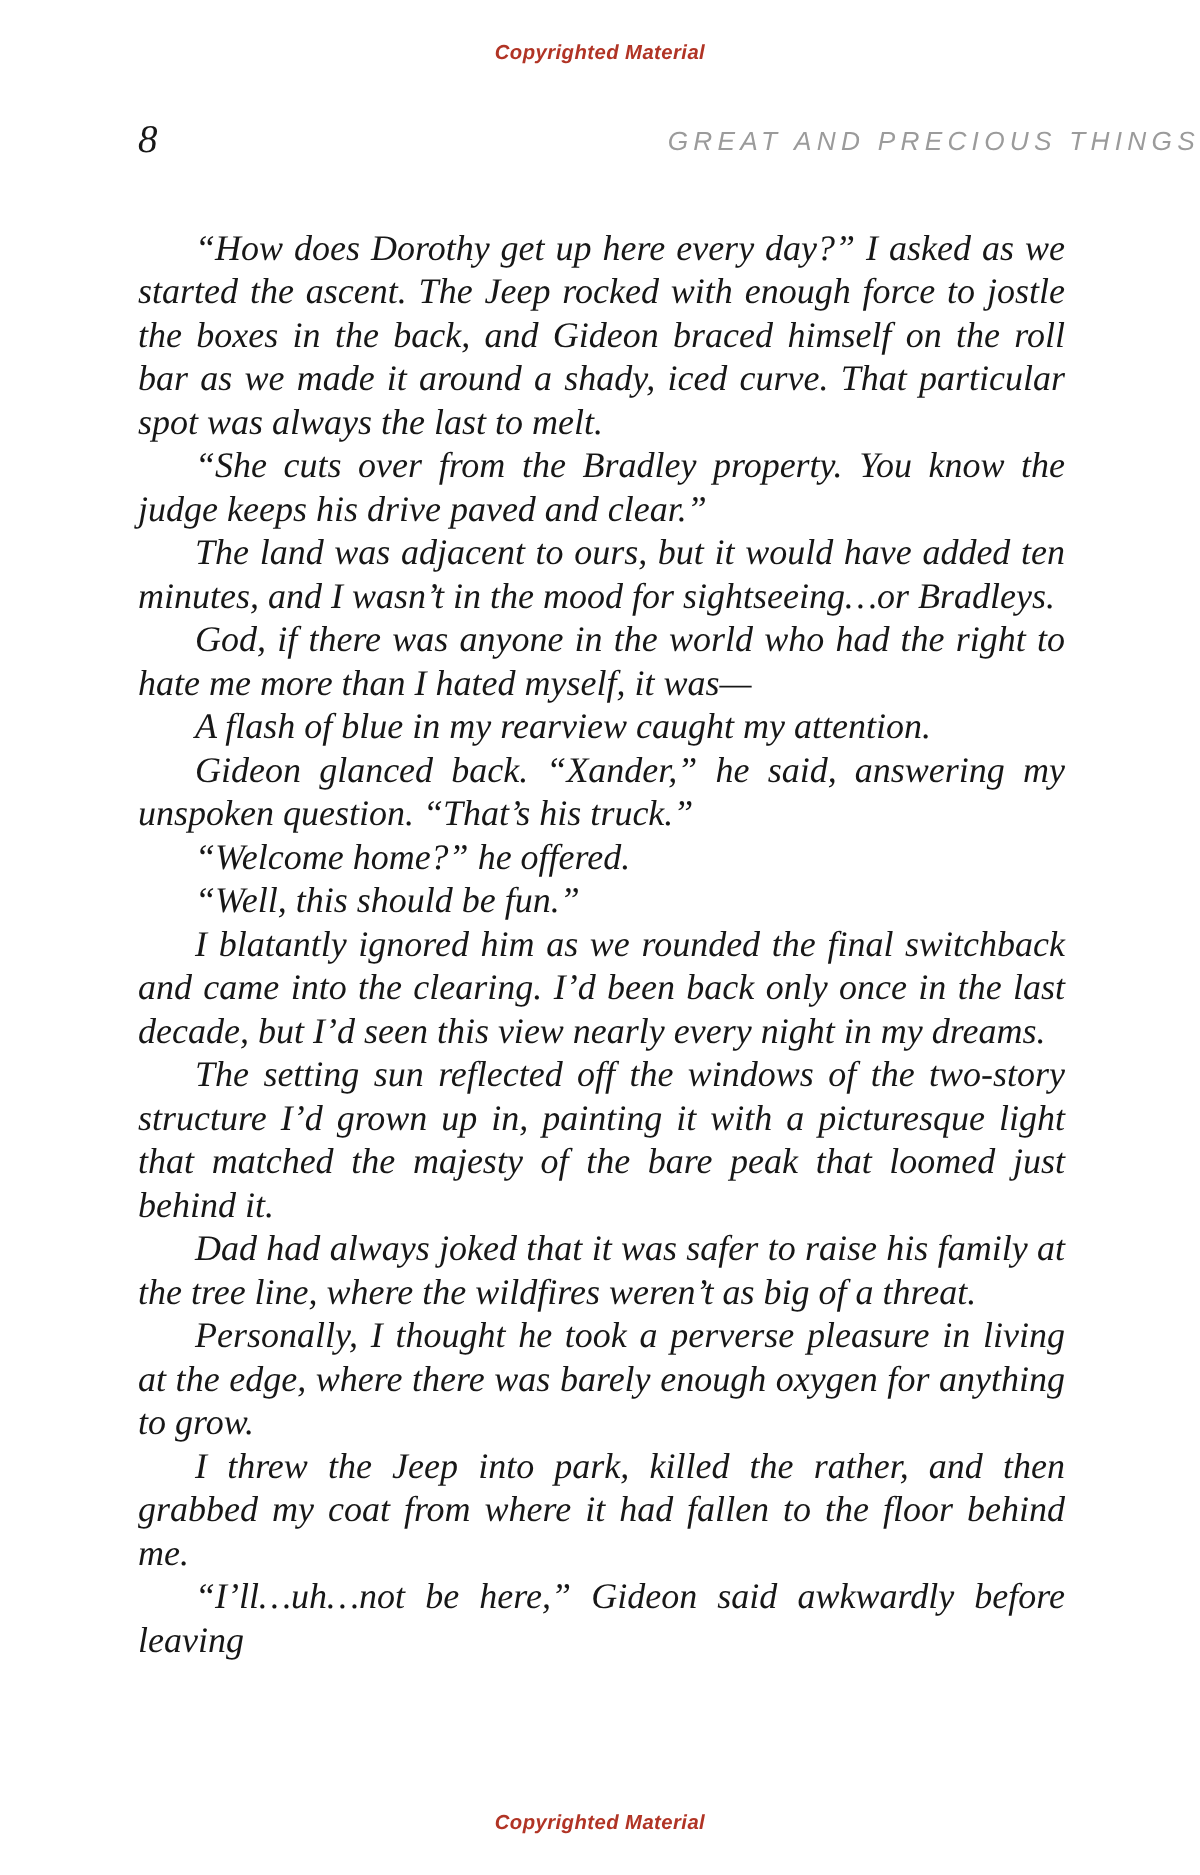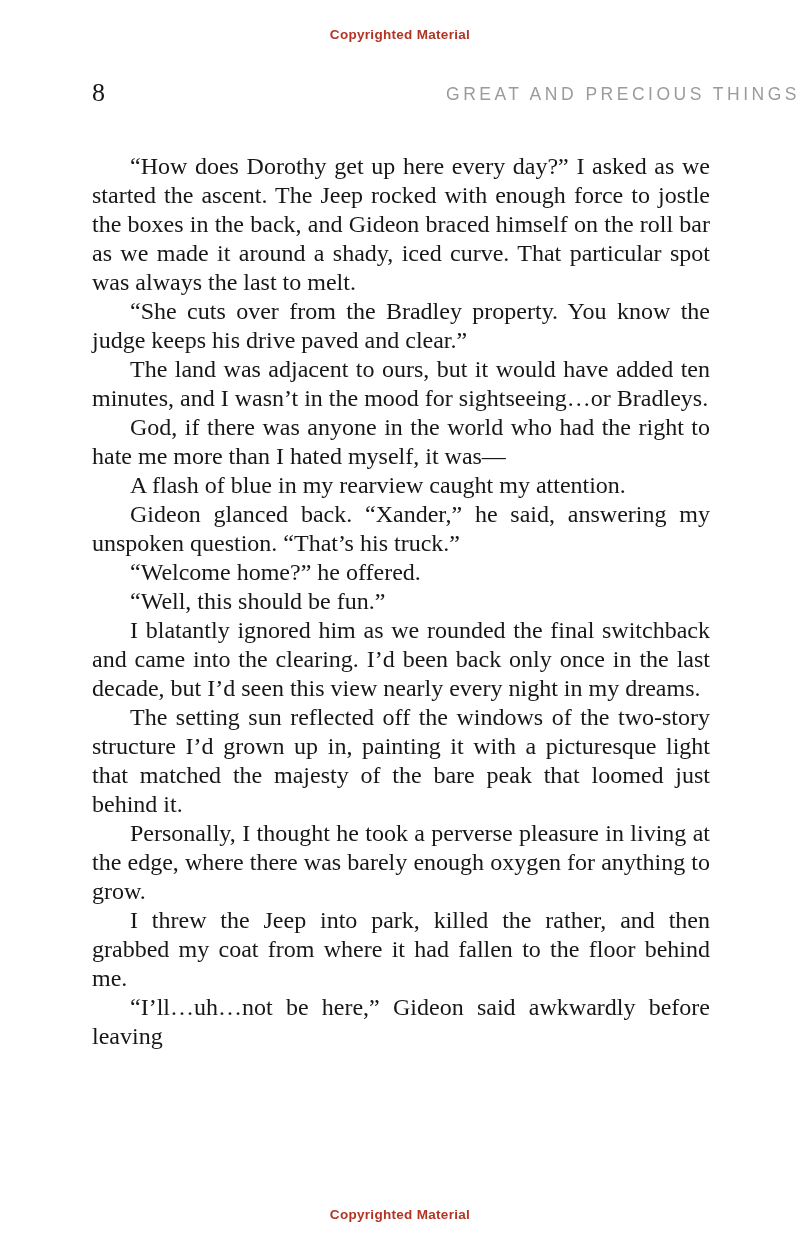--- a/index.html
+++ b/index.html
@@ -7,20 +7,21 @@
     padding: 0;
     background: #ffffff;
   }
   .page {
     position: relative;
     width: 800px;
     height: 1250px;
     background: #ffffff;
     overflow: hidden;
     font-family: "Liberation Serif", serif;
+    font-style: italic;
   }
   .notice {
     text-align: center;
     font-family: "Liberation Sans", sans-serif;
     font-weight: bold;
     font-size: 13.5px;
     letter-spacing: 0.3px;
     color: var(--notice-color, #b23425);
   }
   .notice.top {
@@ -83,20 +84,21 @@
       <p>“How does Dorothy get up here every day?” I asked as we started the ascent. The Jeep rocked with enough force to jostle the boxes in the back, and Gideon braced himself on the roll bar as we made it around a shady, iced curve. That particular spot was always the last to melt.</p>
       <p>“She cuts over from the Bradley property. You know the judge keeps his drive paved and clear.”</p>
       <p>The land was adjacent to ours, but it would have added ten minutes, and I wasn’t in the mood for sightseeing…or Bradleys.</p>
       <p>God, if there was anyone in the world who had the right to hate me more than I hated myself, it was—</p>
       <p>A flash of blue in my rearview caught my attention.</p>
       <p>Gideon glanced back. “Xander,” he said, answering my unspoken question. “That’s his truck.”</p>
       <p>“Welcome home?” he offered.</p>
       <p>“Well, this should be fun.”</p>
       <p>I blatantly ignored him as we rounded the final switchback and came into the clearing. I’d been back only once in the last decade, but I’d seen this view nearly every night in my dreams.</p>
       <p>The setting sun reflected off the windows of the two-story structure I’d grown up in, painting it with a picturesque light that matched the majesty of the bare peak that loomed just behind it.</p>
+      <p>Dad had always joked that it was safer to raise his family at the tree line, where the wildfires weren’t as big of a threat.</p>
       <p>Personally, I thought he took a perverse pleasure in living at the edge, where there was barely enough oxygen for anything to grow.</p>
       <p>I threw the Jeep into park, killed the rather, and then grabbed my coat from where it had fallen to the floor behind me.</p>
       <p>“I’ll…uh…not be here,” Gideon said awkwardly before leaving</p>
     </div>
 
   <div class="notice bottom">Copyrighted Material</div>
 
 </div>
 
 </body></html>

